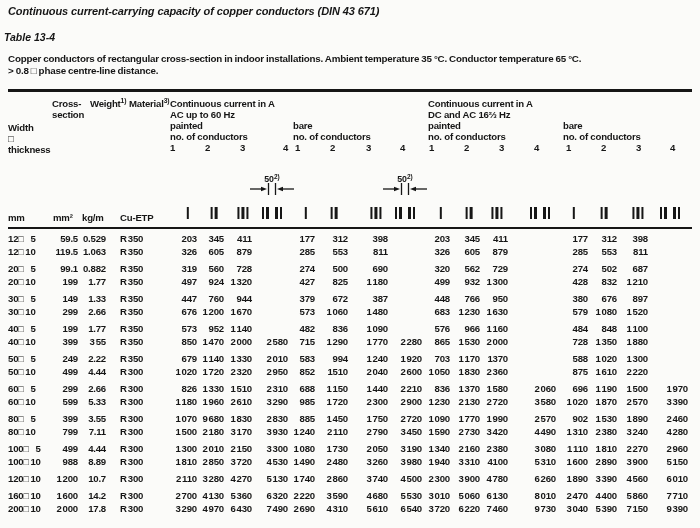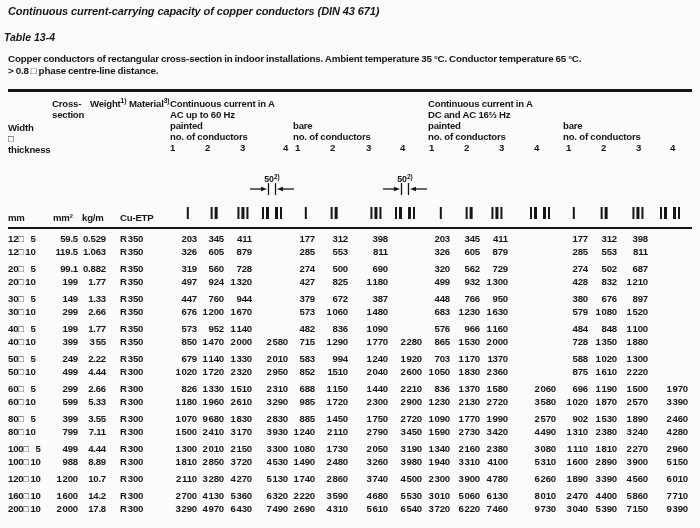--- a/index.html
+++ b/index.html
@@ -510,21 +510,21 @@
         <div class="c">1 530</div>
         <div class="c">1 890</div>
         <div class="c">2 460</div>
       </div>
       <div class="trow">
         <div class="c cw"><span>80</span><span class="box">□</span><span class="th2">10</span></div>
         <div class="c">799</div>
         <div class="c">7.11</div>
         <div class="c cm">R 300</div>
         <div class="c">1 500</div>
-        <div class="c">2 410</div>
+        <div class="c">2 180</div>
         <div class="c">3 170</div>
         <div class="c">3 930</div>
         <div class="c">1 240</div>
         <div class="c">2 110</div>
         <div class="c">2 790</div>
         <div class="c">3 450</div>
         <div class="c">1 590</div>
         <div class="c">2 730</div>
         <div class="c">3 420</div>
         <div class="c">4 490</div>

